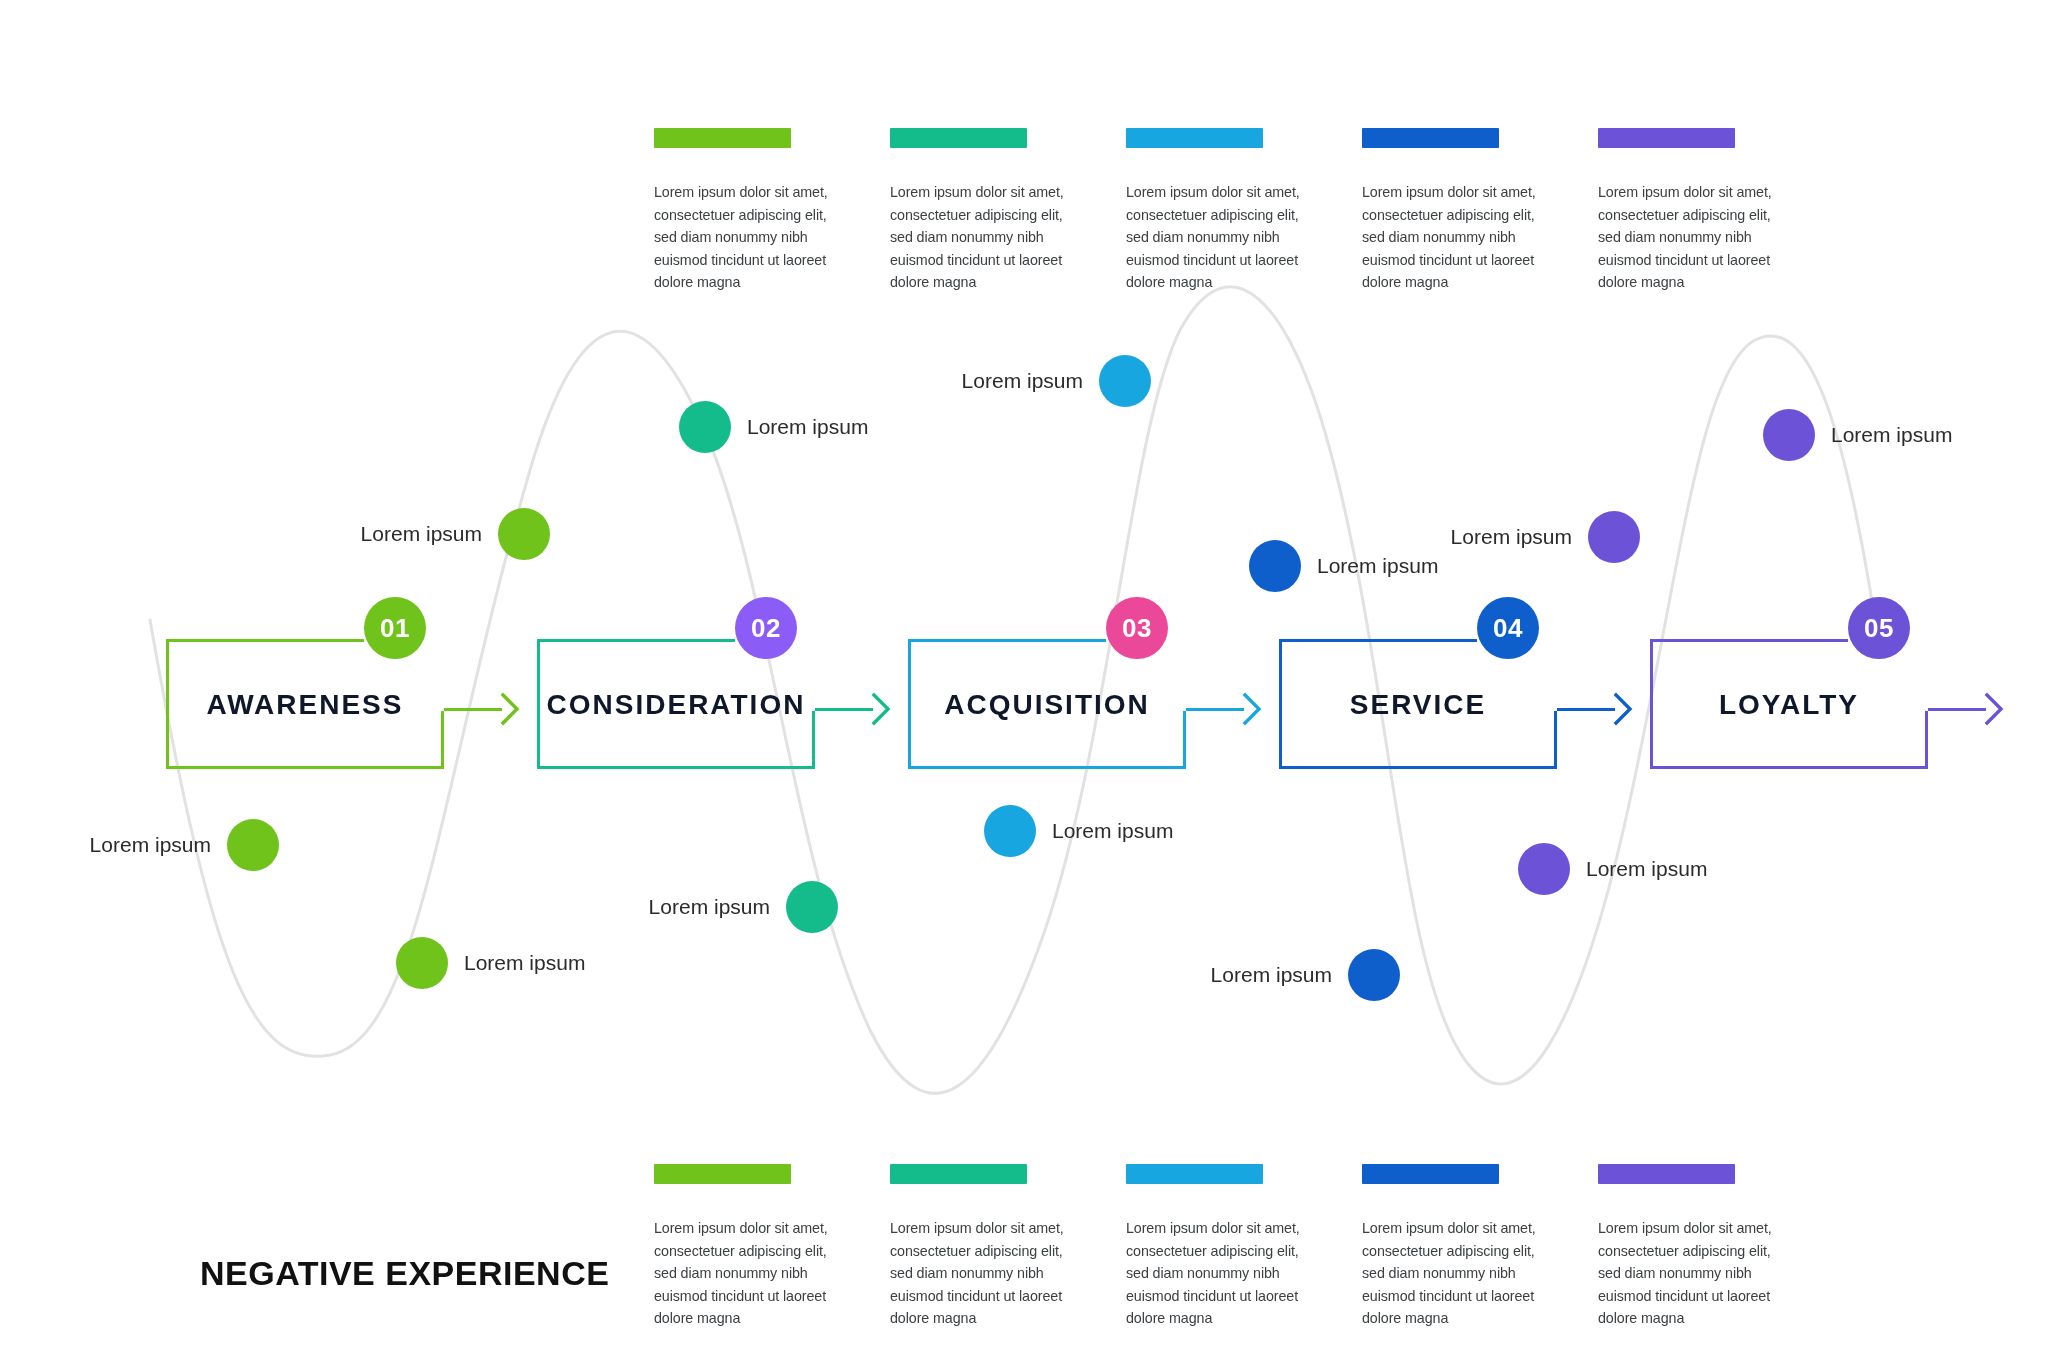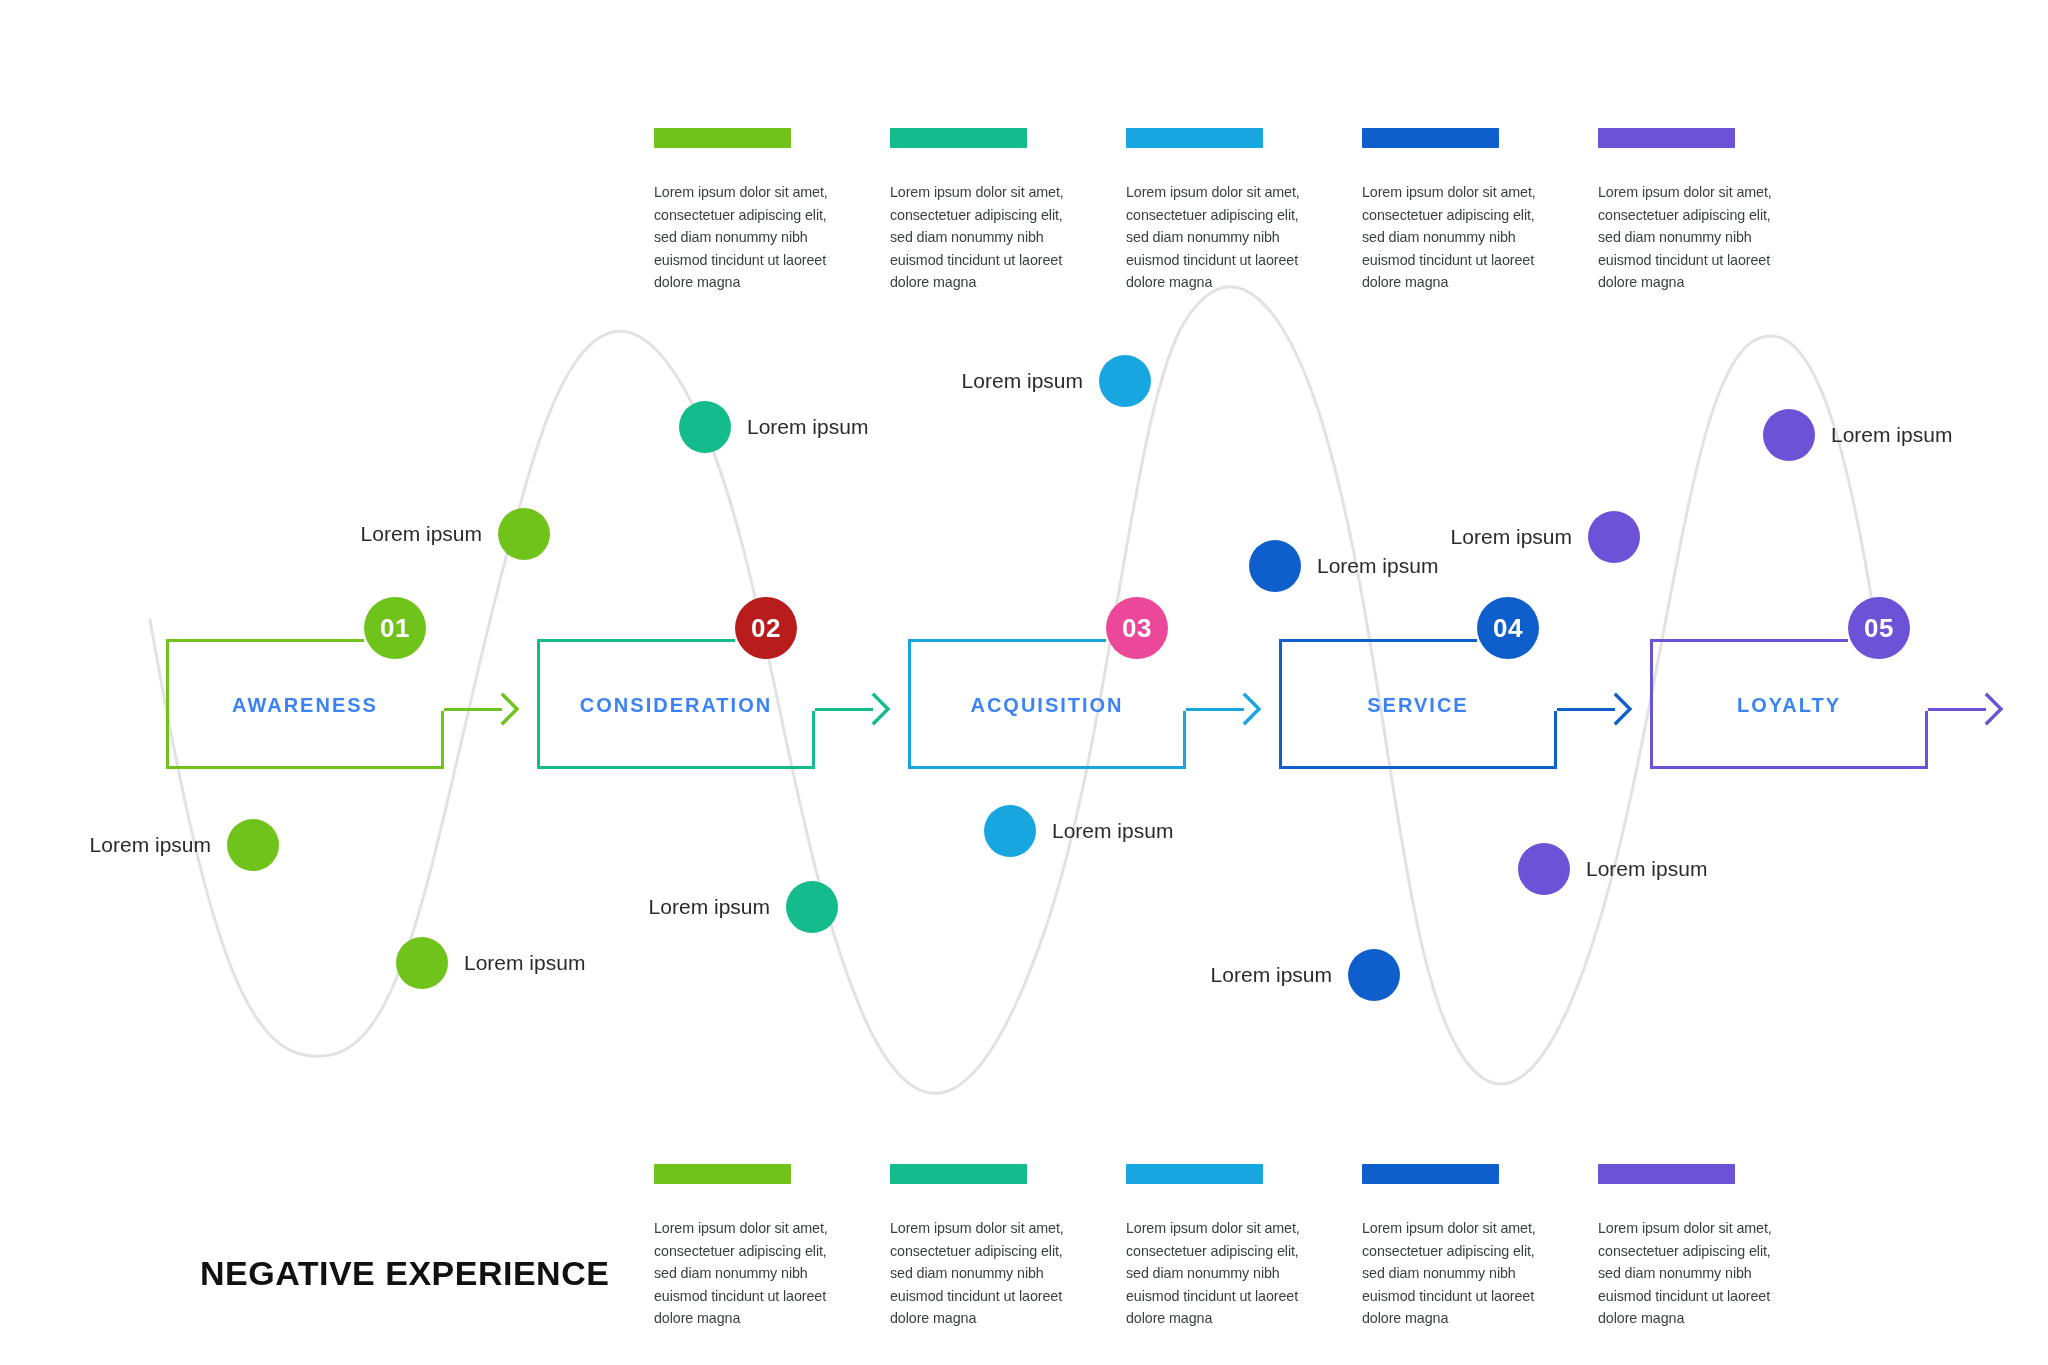--- a/index.html
+++ b/index.html
@@ -132,23 +132,23 @@
   .stage-label {
     position: absolute;
     left: 0;
     top: 0;
     width: 278px;
     height: 132px;
     display: flex;
     align-items: center;
     justify-content: center;
     font-weight: bold;
-    font-size: 20px;
+    font-size: 28px;
     letter-spacing: 2px;
-    color: #3b82f6;
+    color: #0f172a;
     white-space: nowrap;
   }
 
   
   .connector {
     position: absolute;
     top: 0;
     left: 278px;
     width: 90px;
     height: 130px;
@@ -264,21 +264,21 @@
           </svg>
         </div>
       </div>
       <div class="stage" style="left: 521px;">
         <div class="stage-box" style="color: rgb(20, 188, 139);">
           <div class="edge e-left"></div>
           <div class="edge e-top"></div>
           <div class="edge e-bottom"></div>
           <div class="edge e-right"></div>
         </div>
-        <div class="stage-num" style="background: #b91c1c;">02</div>
+        <div class="stage-num" style="background: #8b5cf6;">02</div>
         <div class="stage-label">CONSIDERATION</div>
         <div class="connector" style="color: rgb(20, 188, 139);">
           <div class="stub"></div>
           <svg width="44" height="44" viewBox="0 0 44 44">
             <path d="M14 8 L28 22 L14 36" fill="none" stroke="#14BC8B" stroke-width="3.4" stroke-linecap="square"></path>
           </svg>
         </div>
       </div>
       <div class="stage" style="left: 892px;">
         <div class="stage-box" style="color: rgb(24, 166, 224);">

